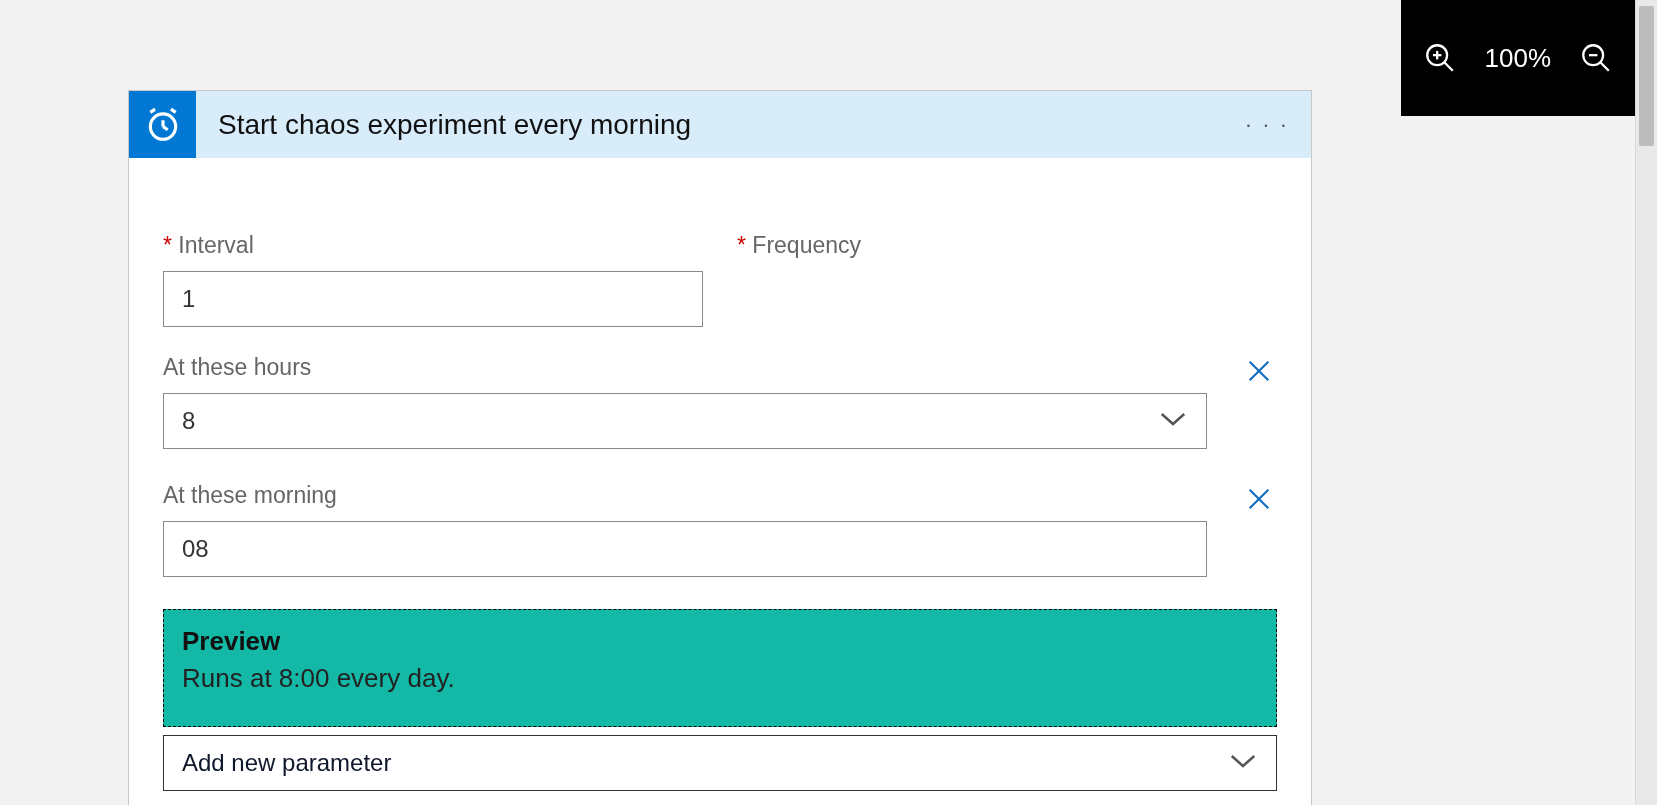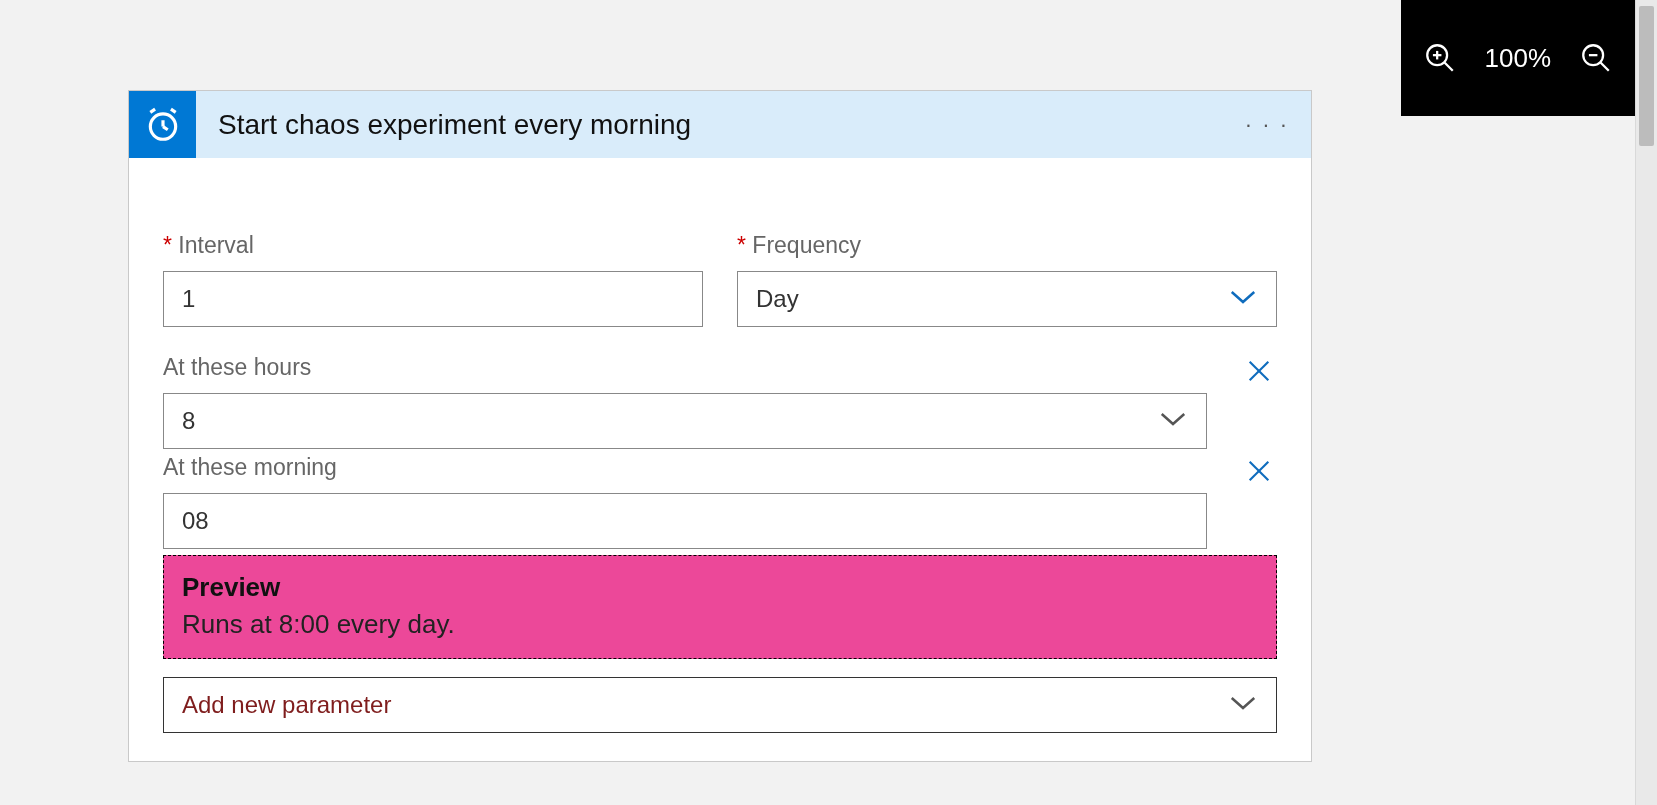--- a/index.html
+++ b/index.html
@@ -94,39 +94,39 @@
     top: 50%;
     transform: translateY(-50%);
   }
   .row-labelclose {
     display: flex;
     align-items: center;
     justify-content: space-between;
   }
   .closebtn { color: #0f6cbd; cursor: pointer; padding: 4px; }
   .narrow { width: calc(100% - 70px); }
-  .fieldblock { margin-bottom: 4px; }
+  .fieldblock { margin-bottom: 32px; }
   .preview {
     border: 1px dashed #000;
-    background: #ec4899;
-    padding: 16px 18px 18px 18px;
+    background: #14b8a6;
+    padding: 16px 18px 32px 18px;
     margin-top: 6px;
-    margin-bottom: 18px;
+    margin-bottom: 8px;
   }
   .preview-title { font-size: 26px; font-weight: 700; color: #111; margin-bottom: 6px;}
   .preview-text { font-size: 26px; color: #222; }
   .addparam {
     height: 56px;
     border: 1px solid #333;
     background: #fff;
     display: flex;
     align-items: center;
     padding: 0 18px;
     font-size: 24px;
-    color: #7f1d1d;
+    color: #0f172a;
     position: relative;
     cursor: pointer;
   }
   .scrollbar-stub {
     position: absolute;
     right: 0;
     top: 0;
     width: 22px;
     height: 100%;
     background: #e9e9e9;
@@ -190,28 +190,20 @@
           <span class="req">*</span> <span>Interval</span>
         </div>
         <div class="input">
           <span>1</span>
         </div>
       </div>
       <div class="field">
         <div class="label">
           <span class="req">*</span> <span>Frequency</span>
         </div>
-        <div class="select">
-          <span>Day</span>
-          <span class="chev">
-            <svg width="30" height="20" viewBox="0 0 24 14" fill="none" stroke="#0f6cbd" stroke-width="2">
-                <polyline points="3,3 12,11 21,3"></polyline>
-              </svg>
-          </span>
-        </div>
       </div>
     </div>
 
     <div class="fieldblock">
       <div class="row-labelclose">
         <div class="label">At these hours</div>
         <span class="closebtn">
           <svg width="28" height="28" viewBox="0 0 24 24" fill="none" stroke="#0f6cbd" stroke-width="1.8">
               <line x1="4" y1="4" x2="20" y2="20"></line>
               <line x1="20" y1="4" x2="4" y2="20"></line>

